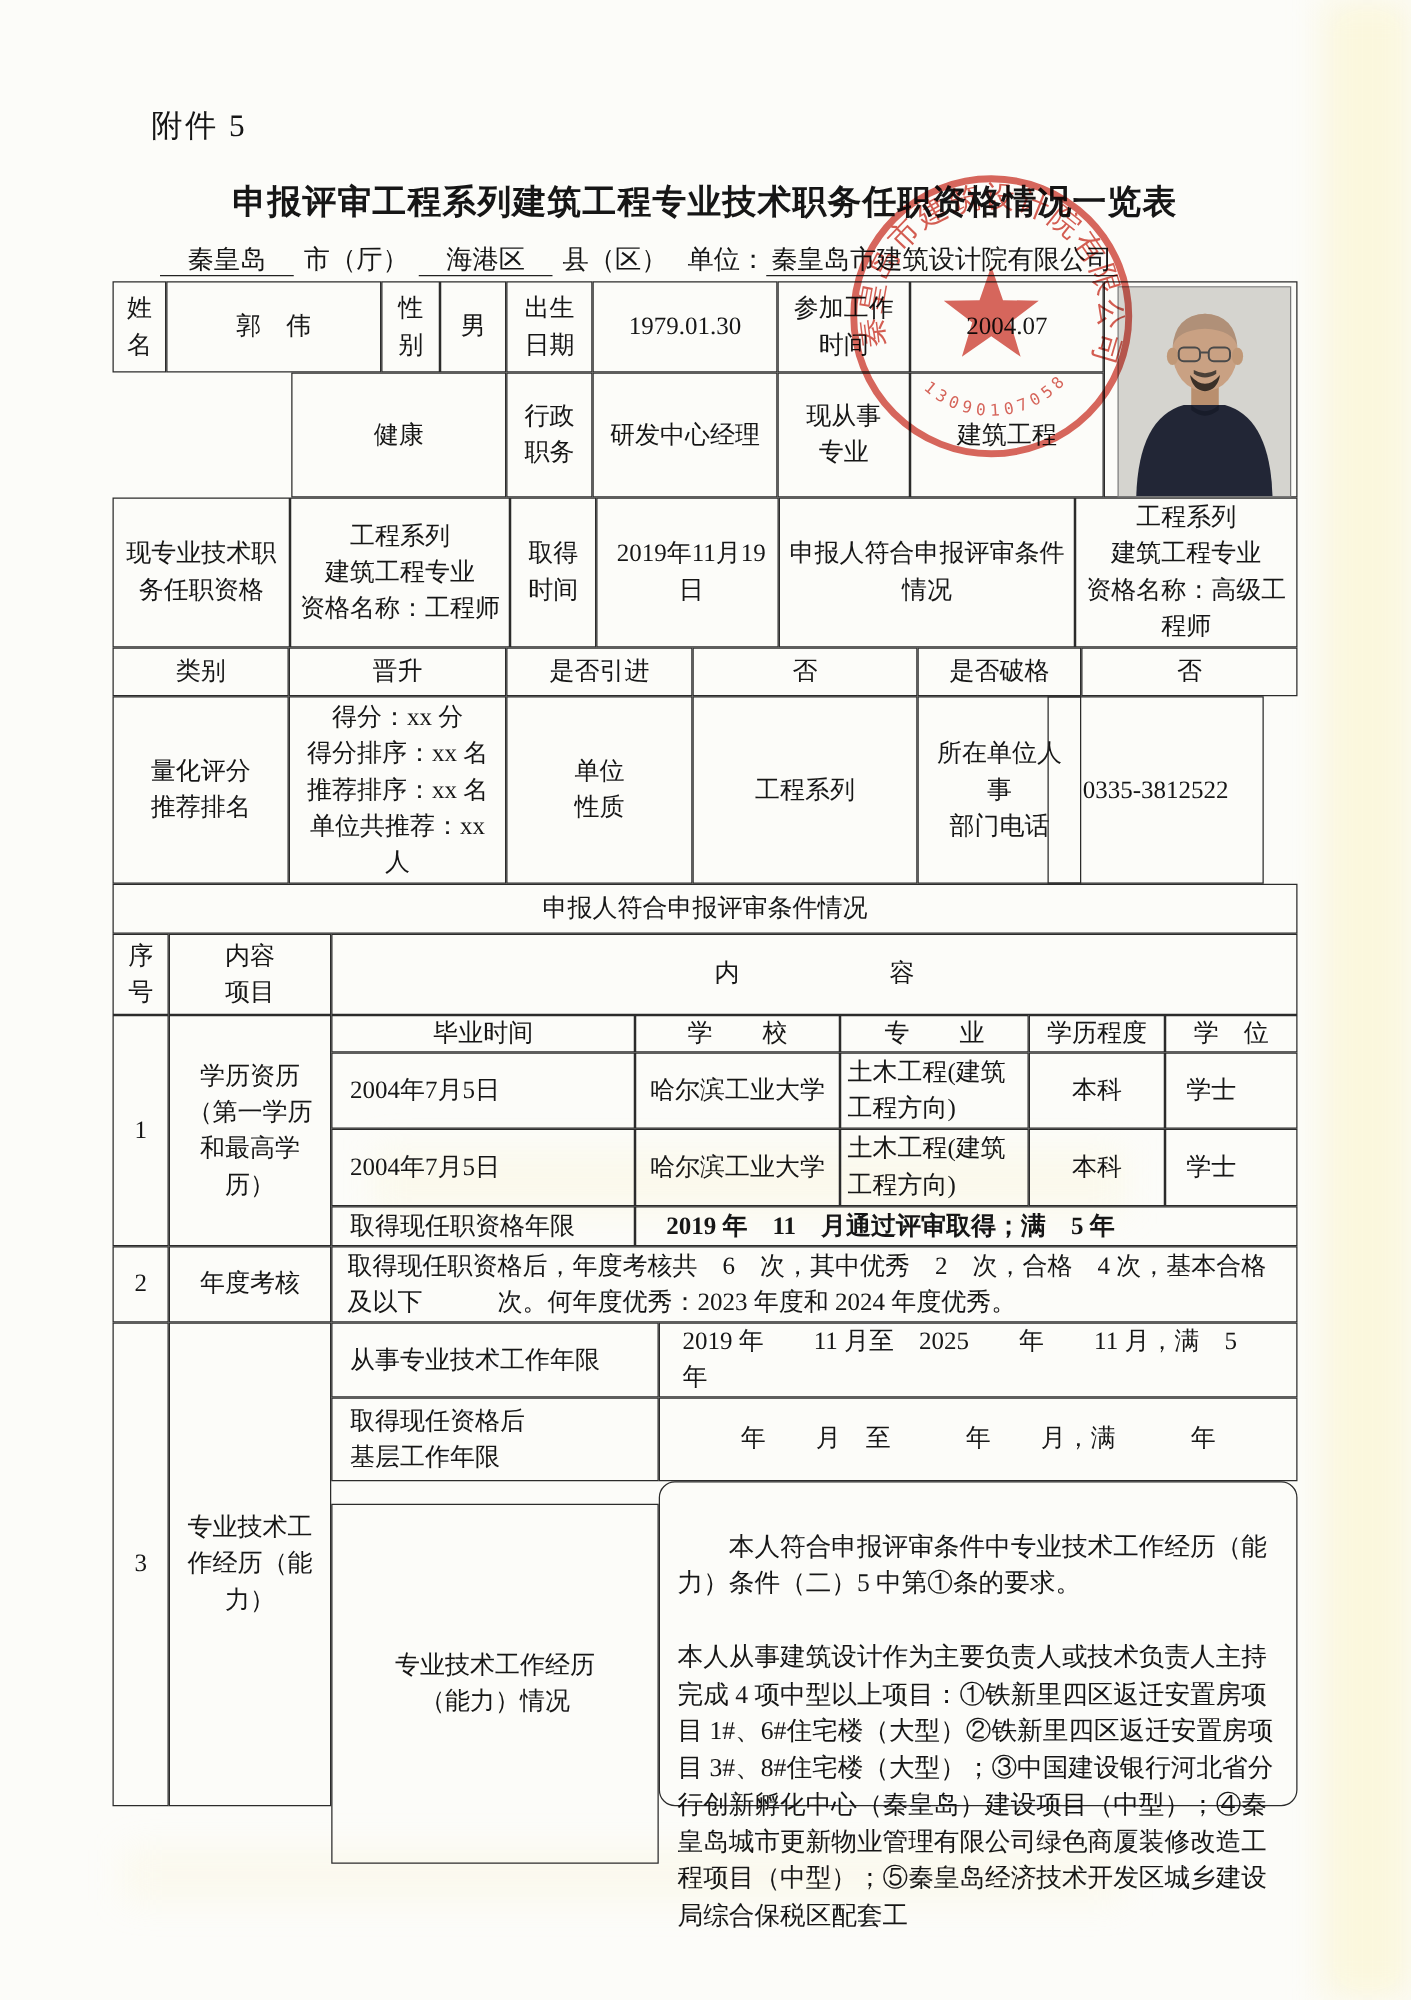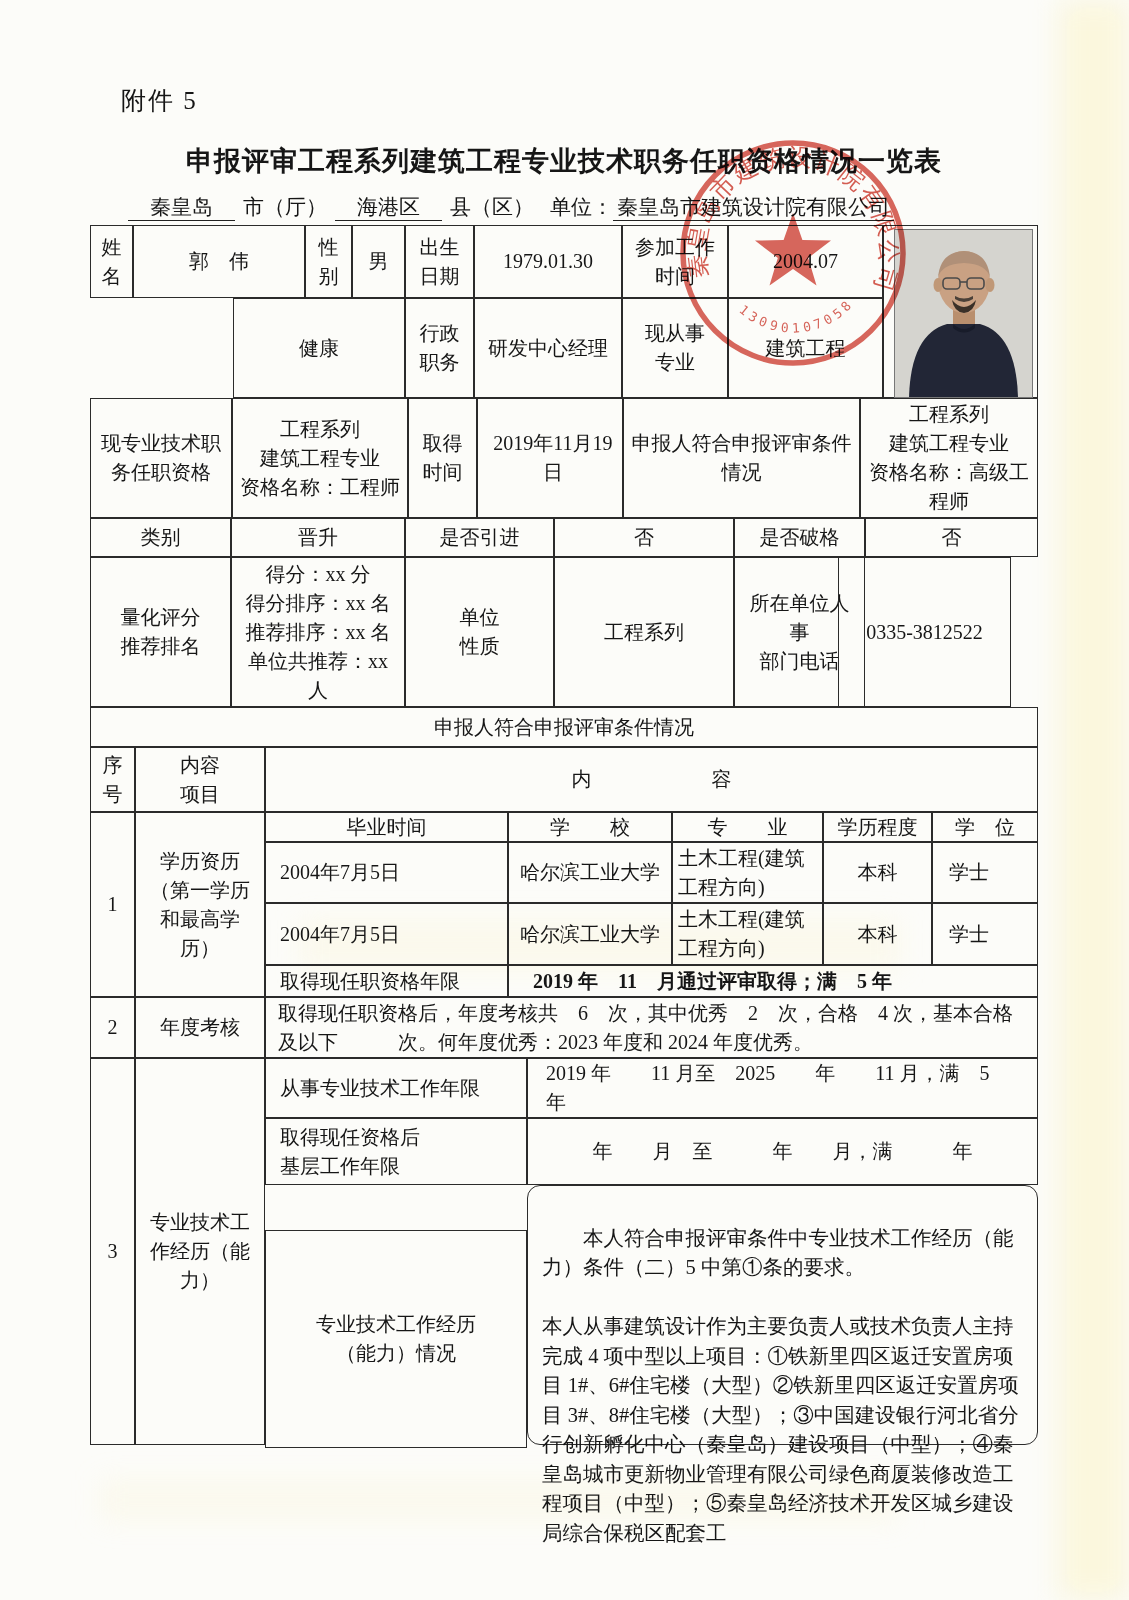--- a/index.html
+++ b/index.html
@@ -159,21 +159,21 @@
 作经历（能
 力）</div>
 
   <div class="cell left" style="left:265px;top:1058px;width:262px;height:60px;padding-left:14px;">从事专业技术工作年限</div>
   <div class="cell left" style="left:527px;top:1058px;width:511px;height:60px;padding-left:18px;">2019 年　　11 月至　2025　　年　　11 月，满　5　　年</div>
 
   <div class="cell left" style="left:265px;top:1118px;width:262px;height:67px;padding-left:14px;">取得现任资格后
 基层工作年限</div>
   <div class="cell" style="left:527px;top:1118px;width:511px;height:67px;">年　　月　至　　　年　　月，满　　　年</div>
 
-  <div class="cell" style="left:265px;top:1230px;width:262px;height:218px;">专业技术工作经历
+  <div class="cell" style="left:265px;top:1203px;width:262px;height:288px;">专业技术工作经历
 （能力）情况</div>
   <div class="cell top left" style="left:527px;top:1185px;width:511px;height:260px;padding:0;border-radius:13px;">
     <div class="exp-text">
       <div class="p1">本人符合申报评审条件中专业技术工作经历（能力）条件（二）5 中第①条的要求。</div>
       <div class="p2">本人从事建筑设计作为主要负责人或技术负责人主持完成 4 项中型以上项目：①铁新里四区返迁安置房项目 1#、6#住宅楼（大型）②铁新里四区返迁安置房项目 3#、8#住宅楼（大型）；③中国建设银行河北省分行创新孵化中心（秦皇岛）建设项目（中型）；④秦皇岛城市更新物业管理有限公司绿色商厦装修改造工程项目（中型）；⑤秦皇岛经济技术开发区城乡建设局综合保税区配套工</div>
     </div>
   </div>
 
   <div id="photo">
     <svg width="137" height="167" viewBox="0 0 137 167" xmlns="http://www.w3.org/2000/svg">

